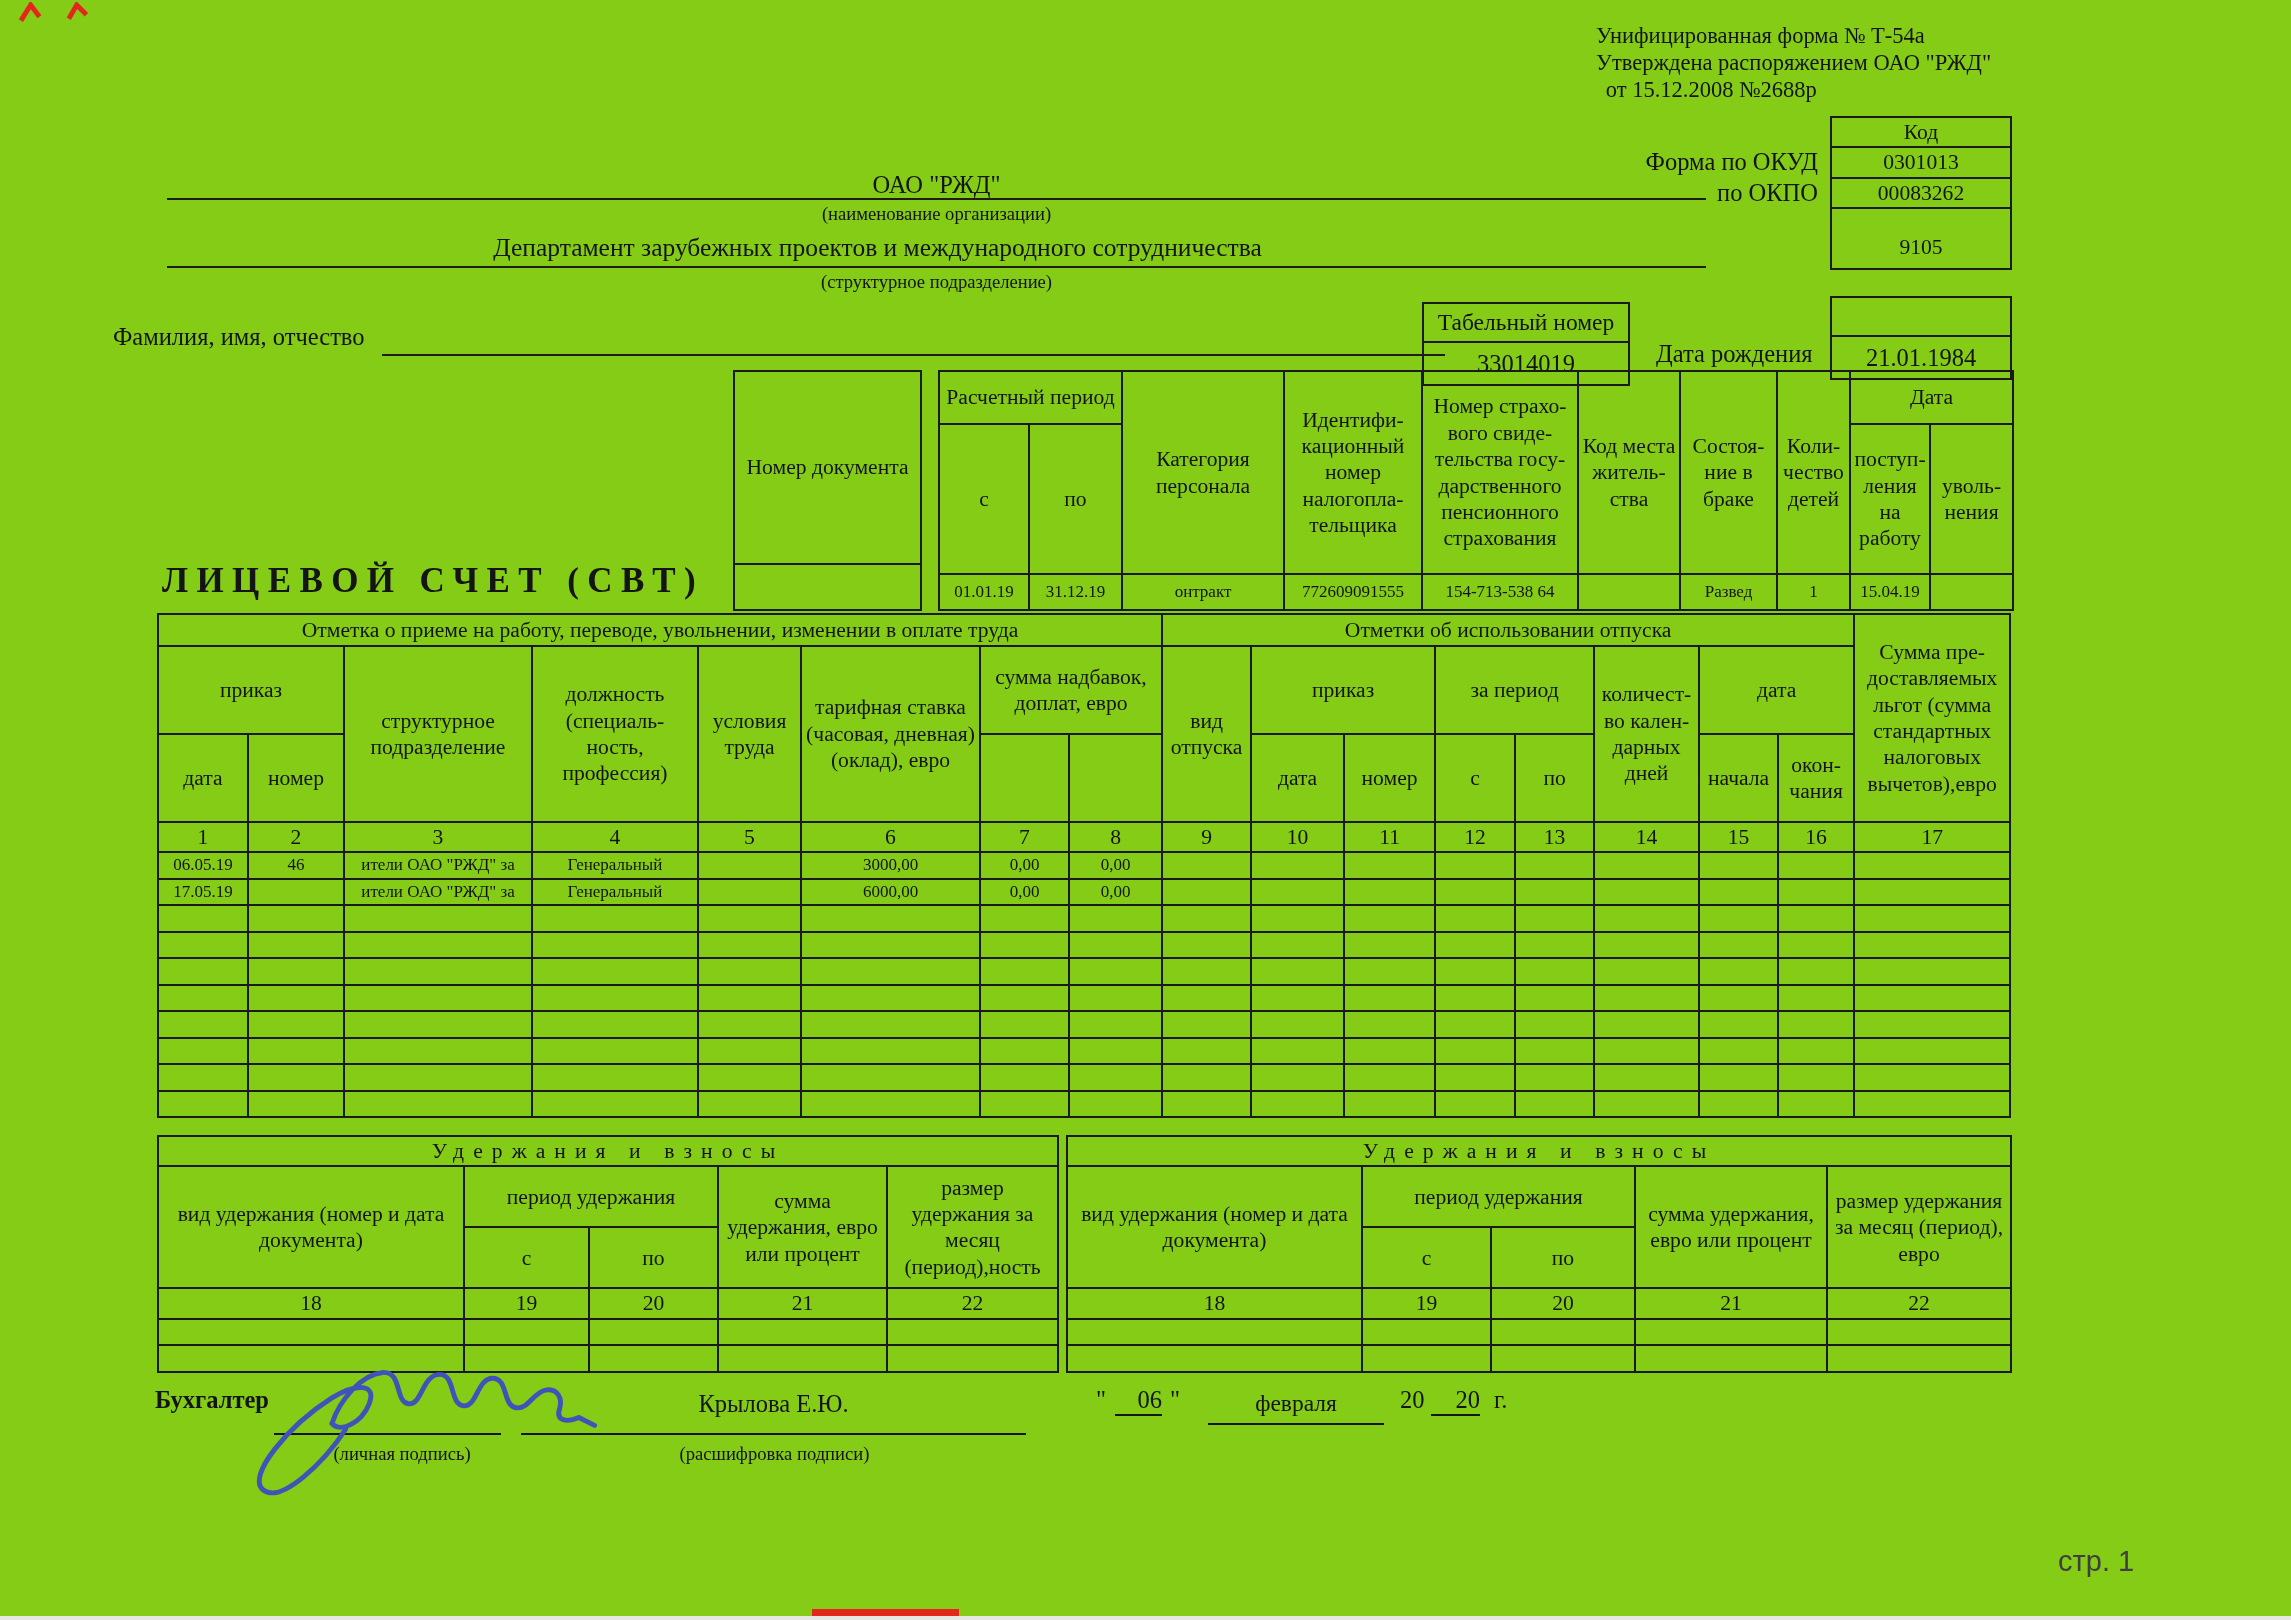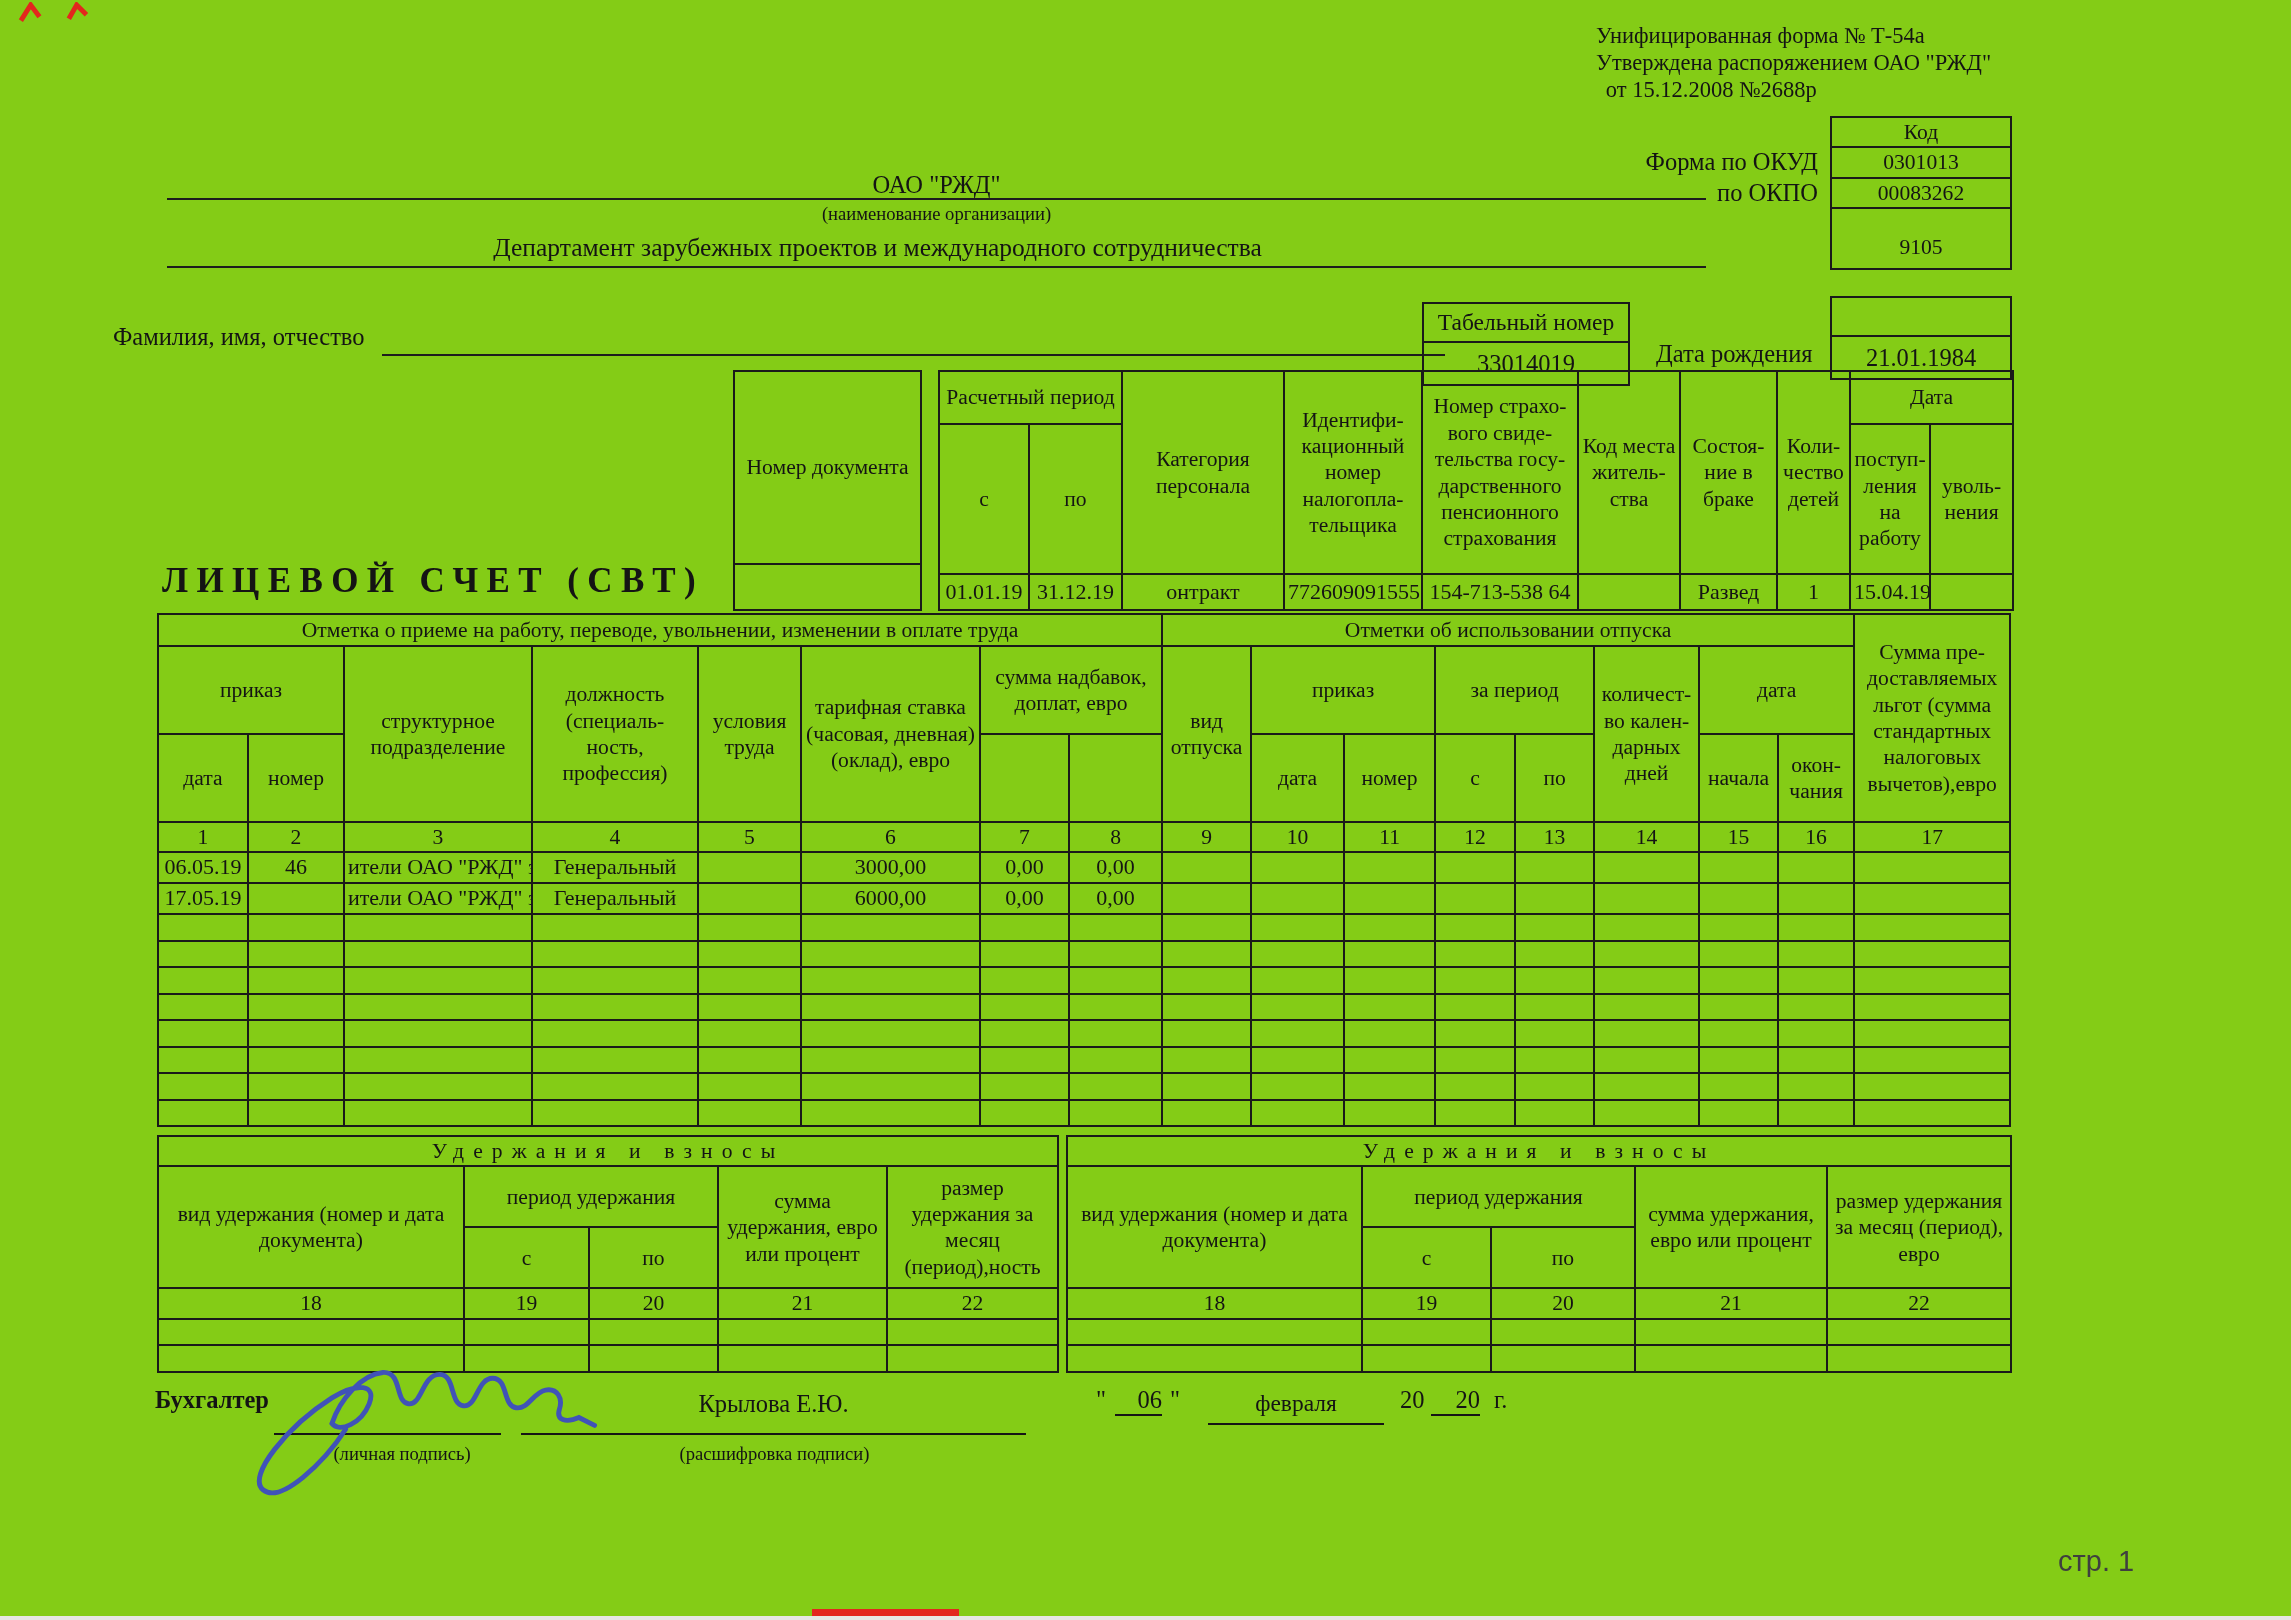--- a/index.html
+++ b/index.html
@@ -6,21 +6,21 @@
 body{margin:0;background:#9a9a9a}
 .page{position:relative;width:2292px;height:1620px;background:#84cc16;overflow:hidden;
   font-family:"Liberation Serif","DejaVu Serif",serif;color:#141414}
 .abs{position:absolute}
 table.frm{border-collapse:collapse;table-layout:fixed;border:2.9px solid #131313}
 table.frm td{border:2px solid #1a1a1a;text-align:center;vertical-align:middle;
   font-size:21.6px;line-height:1.22;padding:1px 2.9px;overflow:hidden}
 .band td, td.band{font-size:22.5px}
 td.spaced{letter-spacing:.42em}
 tr.nums td{font-size:21.6px}
-tr.data td{font-size:22px}
+tr.data td{font-size:17px}
 td.alignL{text-align:left}
 td.clip{white-space:nowrap;text-align:left;padding-left:1px;padding-right:0}
 td.tight{white-space:nowrap;padding-left:0;padding-right:0;font-size:21px}
 .hline{position:absolute;height:0;border-top:2.9px solid #1d1d1d}
 .cap{font-size:18.6px;text-align:center}
 .doc-title{font-size:35px;font-weight:bold;letter-spacing:.24em;white-space:nowrap}
 .lbl{font-size:24.5px;white-space:nowrap}
 .small{font-size:22.5px;line-height:27.4px}
 .ctr{text-align:center}
 .rt{text-align:right}
@@ -64,20 +64,21 @@
   </tbody>
     </table>
   <div class="abs lbl rt" style="left:1509px;top:148px;width:309px">Форма по ОКУД</div>
   <div class="abs lbl rt" style="left:1509px;top:179px;width:309px">по ОКПО</div>
 
   <div class="abs ctr lbl" style="left:167px;top:171px;width:1539px">ОАО "РЖД"</div>
   <div class="hline" style="left:167px;top:198px;width:1539px"></div>
   <div class="abs ctr cap" style="left:167px;top:203px;width:1539px">(наименование организации)</div>
   <div class="abs ctr" style="left:108px;top:233px;width:1539px;font-size:25.5px">Департамент зарубежных проектов и международного сотрудничества</div>
   <div class="hline" style="left:167px;top:266px;width:1539px"></div>
+  <div class="abs ctr cap" style="left:167px;top:271px;width:1539px">(структурное подразделение)</div>
 
   <div class="abs lbl" style="left:113px;top:323px">Фамилия, имя, отчество</div>
   <div class="hline" style="left:382px;top:354px;width:1063px"></div>
 
   <table class="frm abs" style="left:1422px;top:302px;width:208px">
     <tbody>
         <tr style="height:39px">
           <td style="font-size:23.5px">Табельный номер</td>
         </tr>
     <tr style="height:43px">

